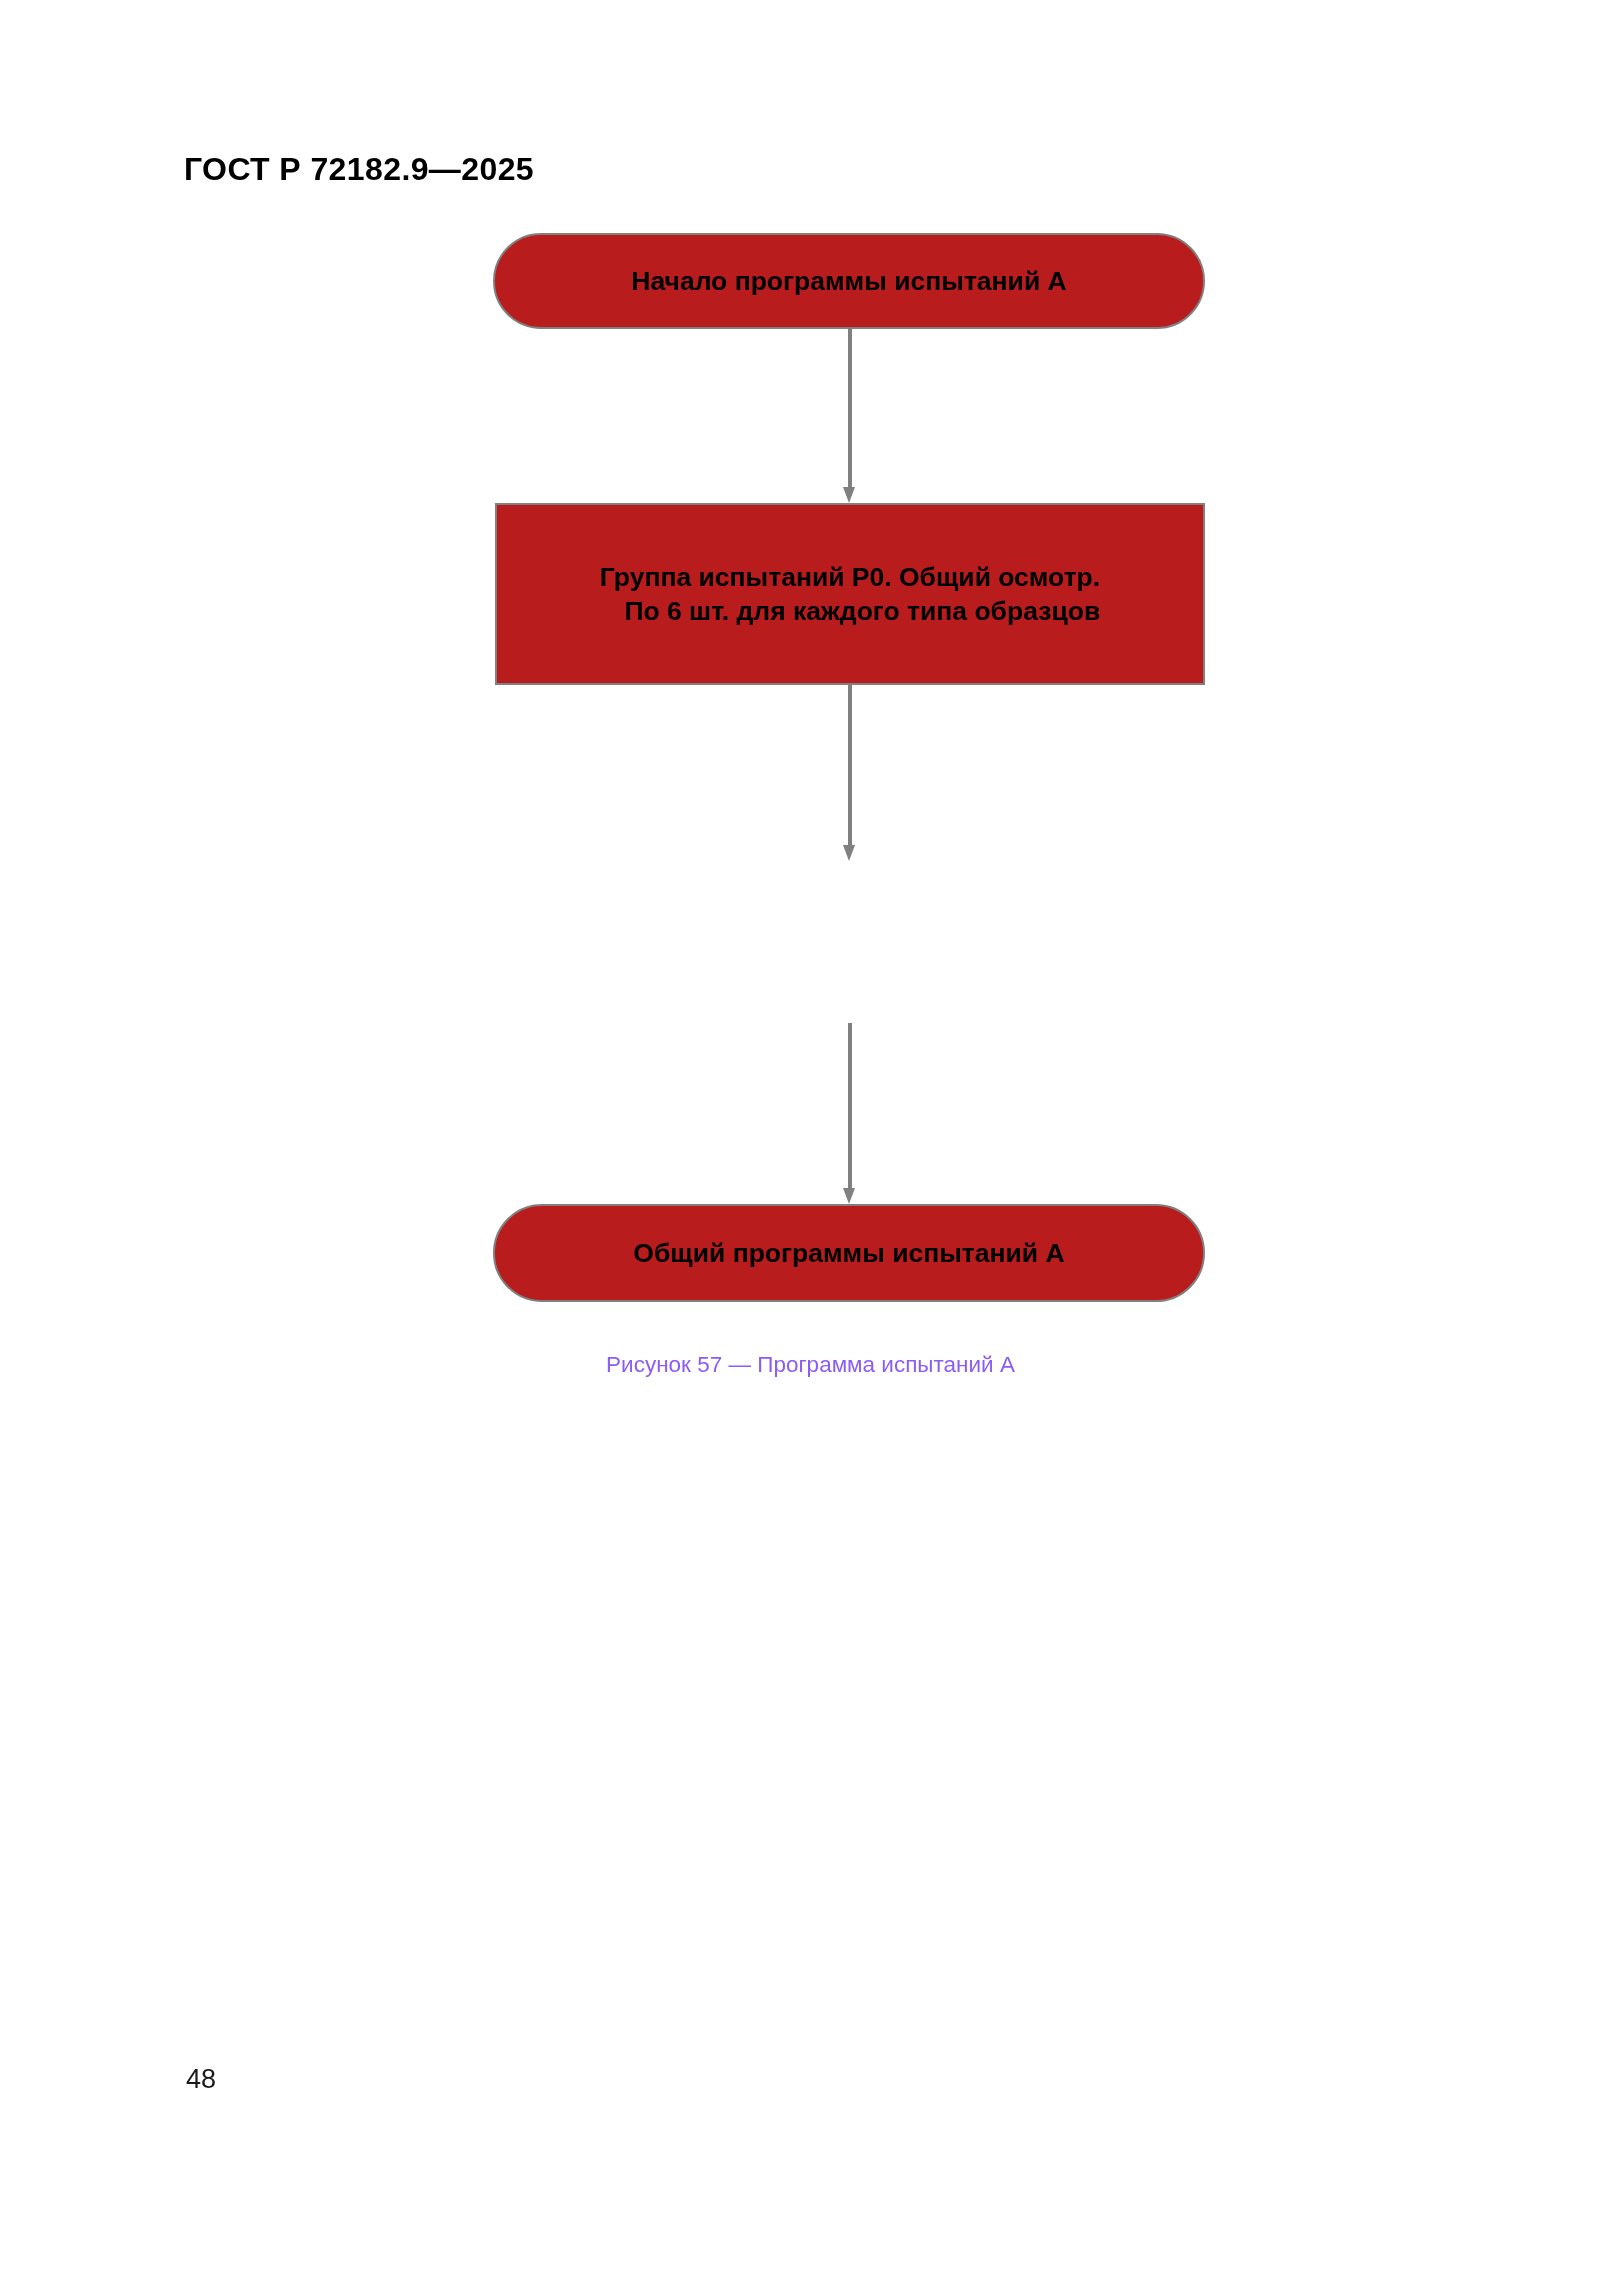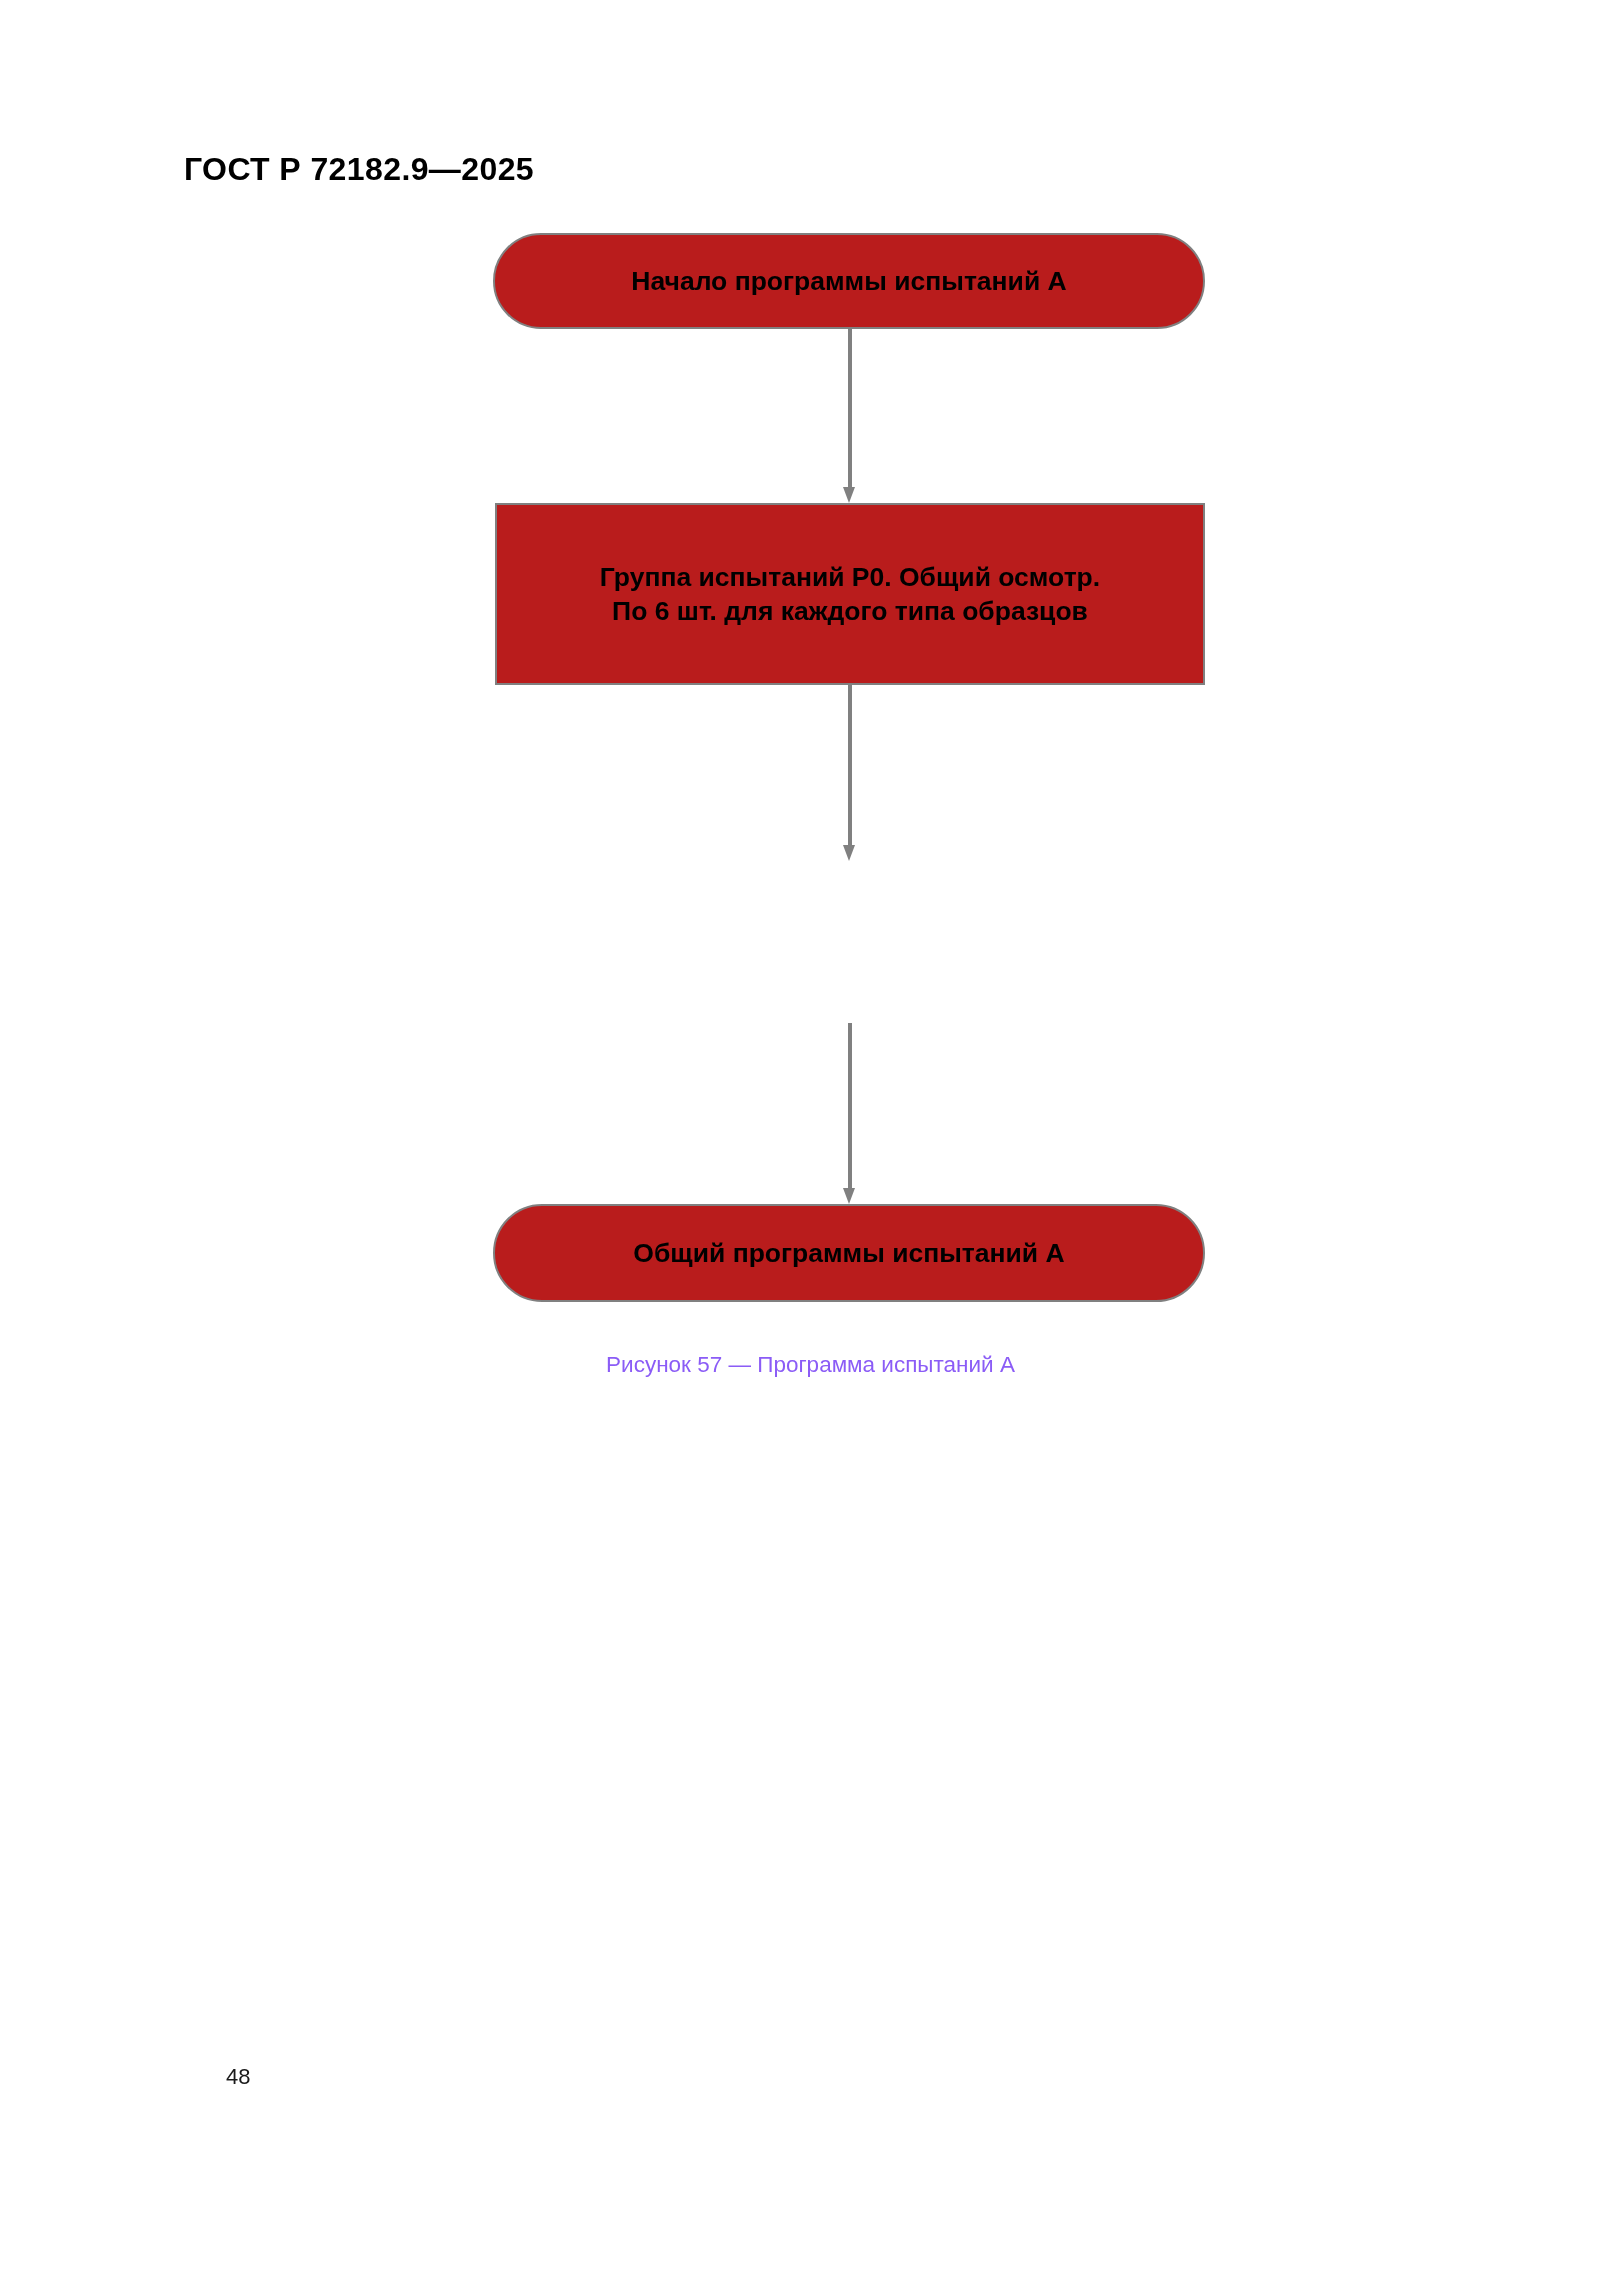--- a/index.html
+++ b/index.html
@@ -56,21 +56,21 @@
     padding: 0 13.7px;
   }
 
   
   .node.terminator {
     border-radius: 51px;
   }
 
   
   #node-start   { left: 493px; top: 233px;  width: 712px; height: 96px;  }
-  #node-p0      { left: 495px; top: 503px;  width: 710px; height: 182px; }
+  #node-p0      { left: 495px; top: 503px;  width: 710px; height: 182px; text-align: right; }
   #node-p1      { left: 495px; top: 861px;  width: 710px; height: 163px; }
   #node-end     { left: 493px; top: 1204px; width: 712px; height: 98px; }
 
   
   .connector {
     position: absolute;
     left: 843px;
     width: 13.7px;
   }
   .connector .stem {
@@ -107,23 +107,22 @@
     font-size: 22.5px;
     font-weight: normal;
     color: #8b5cf6;
   }
 
   
   .page-number {
     position: absolute;
     left: 186px;
     top: 2064px;
-    font-size: 22px;
+    font-size: 27px;
     color: #1a1a1a;
-    margin-left: 40px;
   }
 </style>
 </head>
 <body>
 
 <div class="page-header">ГОСТ Р 72182.9—2025</div>
 
 <div class="figure">
 
   <div class="node terminator" id="node-start">

